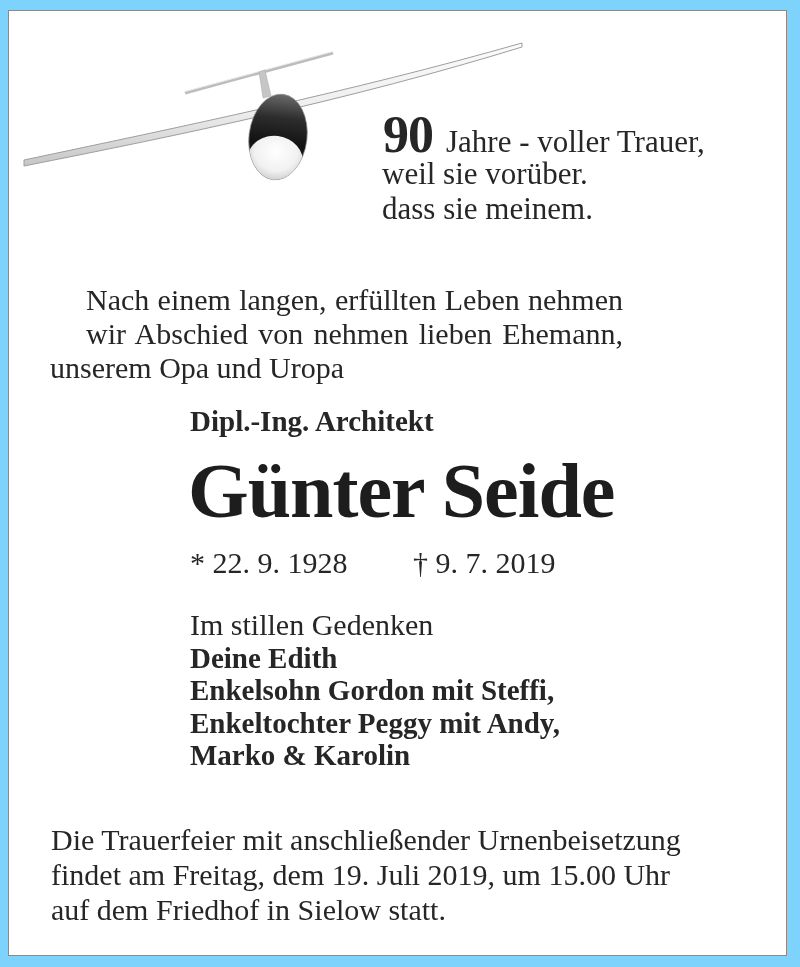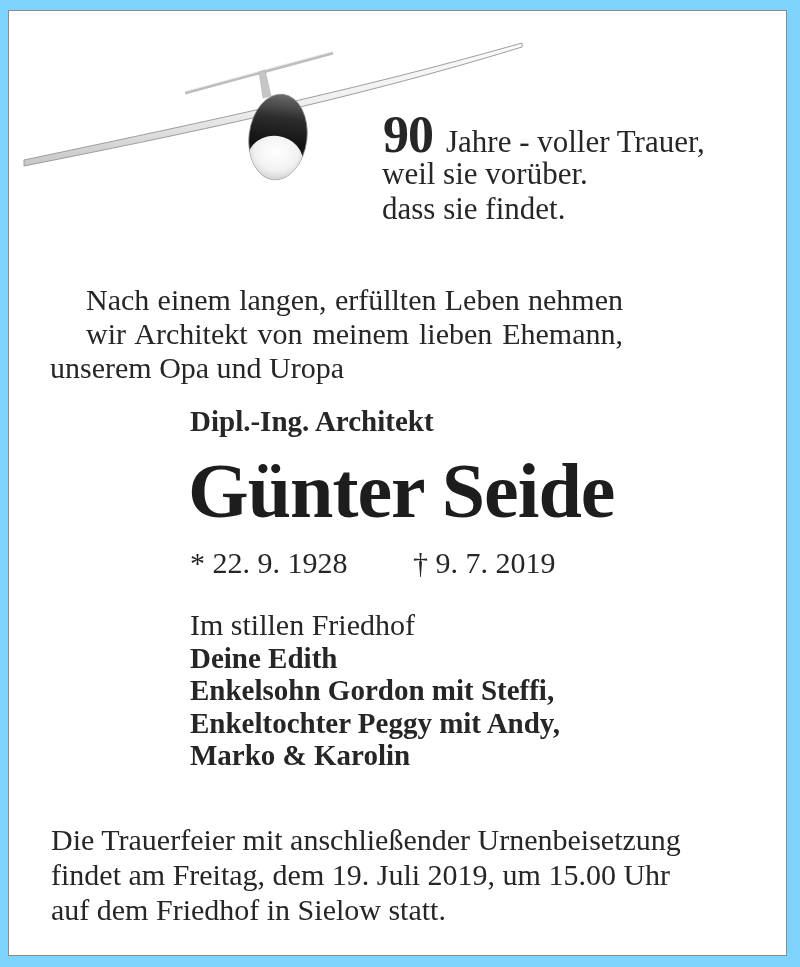--- a/index.html
+++ b/index.html
@@ -106,37 +106,37 @@
         <ellipse cx="278" cy="161" rx="28" ry="25" fill="url(#chromeGrad)"></ellipse>
       </g>
     </g>
   </svg>
 
   <div class="poem-line1">
     <span class="poem-age">90</span><span>Jahre - voller Trauer,</span>
   </div>
   <div class="poem-rest">
     <div>weil sie vorüber.</div>
-    <div>dass sie findet.</div>
+    <div>dass sie meinem.</div>
   </div>
 
   <div class="intro">
     <div class="j-line">Nach einem langen, erfüllten Leben nehmen</div>
-    <div class="j-line">wir Architekt von meinem lieben Ehemann,</div>
+    <div class="j-line">wir Abschied von nehmen lieben Ehemann,</div>
     <div>unserem Opa und Uropa</div>
   </div>
 
   <div class="profession">Dipl.-Ing. Architekt</div>
   <div class="name">Günter Seide</div>
 
   <div class="birth">* 22. 9. 1928</div>
   <div class="death">† 9. 7. 2019</div>
 
   <div class="mourning">
-    <div>Im stillen Friedhof</div>
+    <div>Im stillen Gedenken</div>
     <div class="bold-line">Deine Edith</div>
     <div class="bold-line">Enkelsohn Gordon mit Steffi,</div>
     <div class="bold-line">Enkeltochter Peggy mit Andy,</div>
     <div class="bold-line">Marko &amp; Karolin</div>
   </div>
 
   <div class="funeral">
     <div>Die Trauerfeier mit anschließender Urnenbeisetzung</div>
     <div>findet am Freitag, dem 19. Juli 2019, um 15.00 Uhr</div>
     <div>auf dem Friedhof in Sielow statt.</div>

